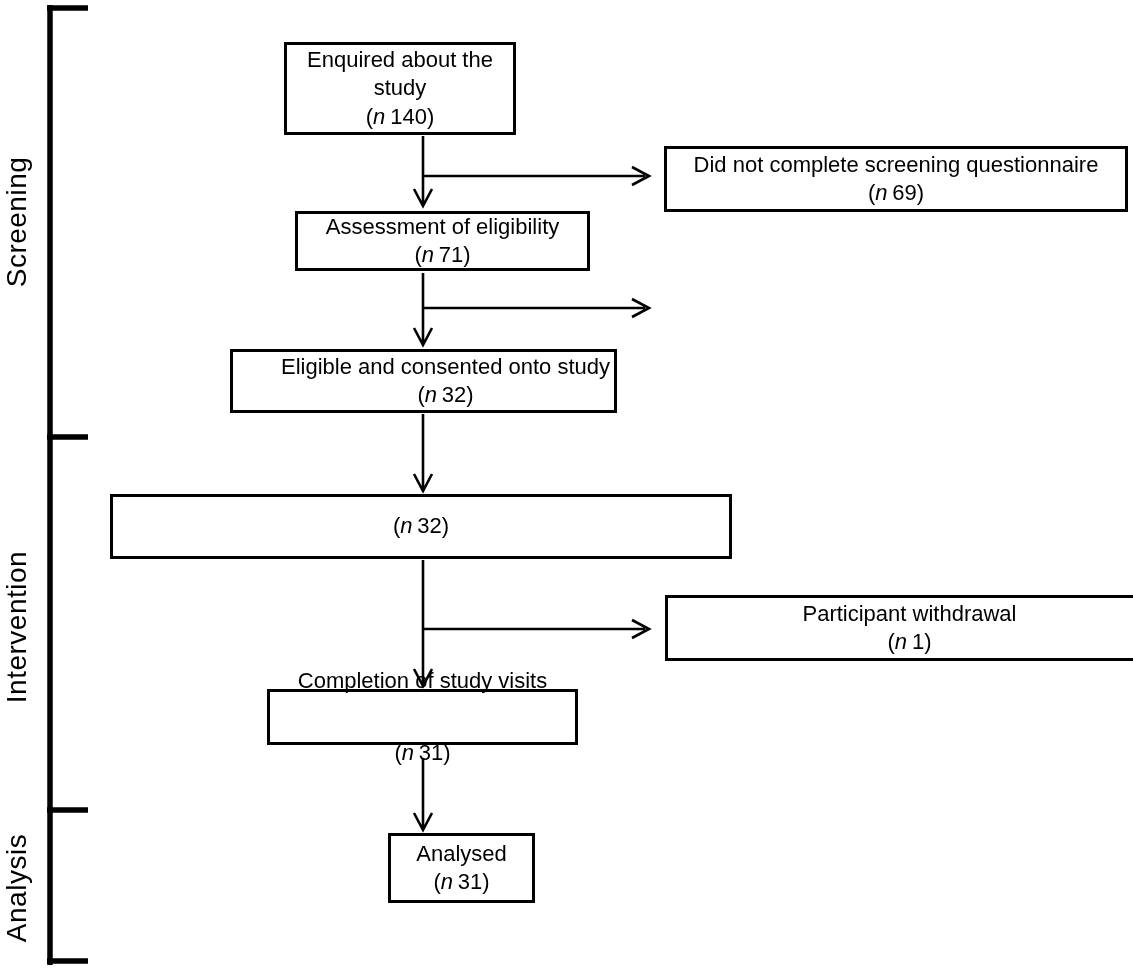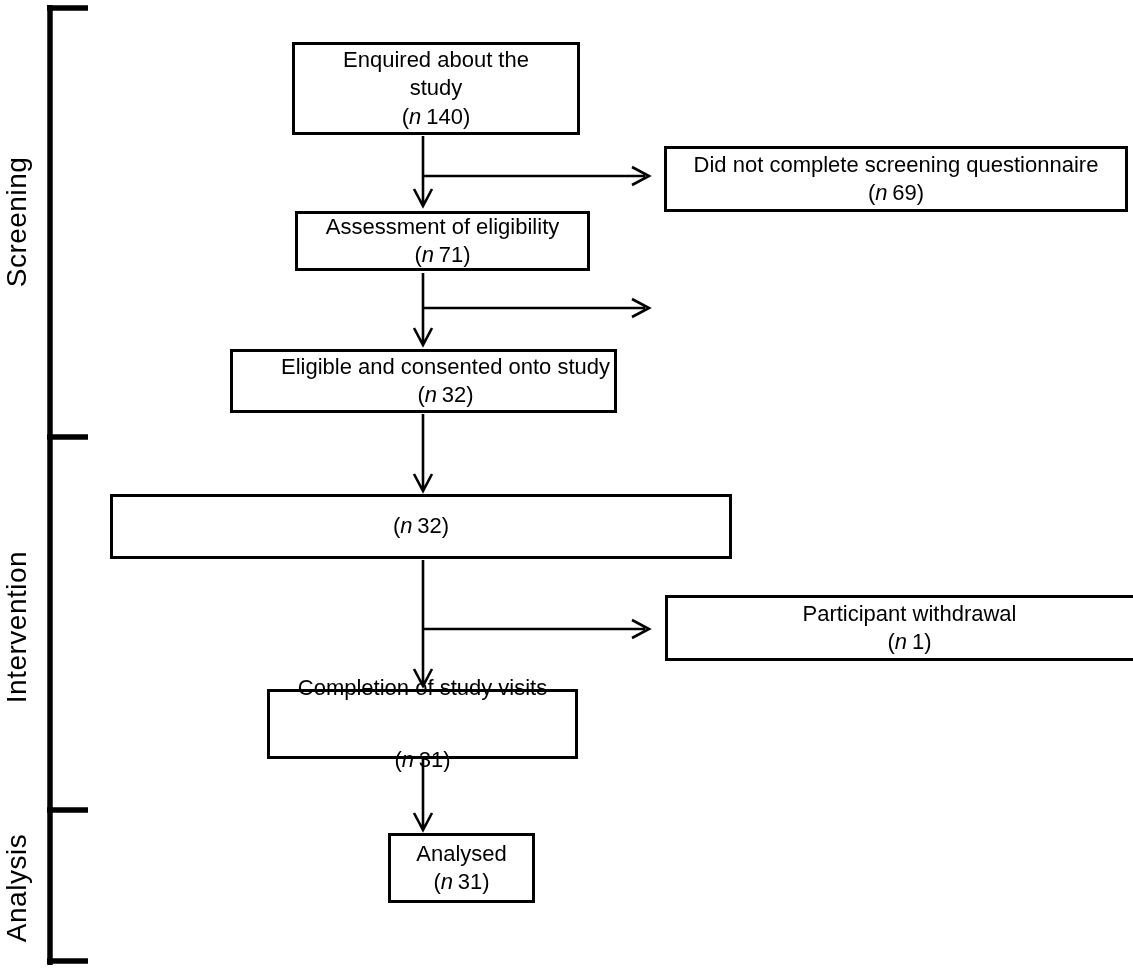--- a/index.html
+++ b/index.html
@@ -64,21 +64,21 @@
 
     <path d="M423 629 H645 M632 620 L649 629 L632 638" stroke="#000" stroke-width="2.6" fill="none"></path>
 
     <path d="M423 758 V830 M414 813 L423 830 L432 813" stroke="#000" stroke-width="2.6" fill="none"></path>
   </svg>
 
   <div class="section-label" style="left:17px; top:222px;">Screening</div>
   <div class="section-label" style="left:17px; top:627px;">Intervention</div>
   <div class="section-label" style="left:17px; top:888px;">Analysis</div>
 
-  <div class="flow-box" style="left:284px; top:42px; width:288px; height:93px;margin-left:8px;">
+  <div class="flow-box" style="left:284px; top:42px; width:232px; height:93px;">
     <div class="label">Enquired about the<br>study</div>
     <div class="count"><span>(</span><i>n</i><span>140</span><span>)</span></div>
   </div>
 
   <div class="flow-box" style="left:664px; top:146px; width:464px; height:66px;">
     <div class="label">Did not complete screening questionnaire</div>
     <div class="count"><span>(</span><i>n</i><span>69</span><span>)</span></div>
   </div>
 
   <div class="flow-box" style="left:295px; top:211px; width:295px; height:60px;">
@@ -94,21 +94,21 @@
 
   <div class="flow-box" style="left:110px; top:494px; width:622px; height:65px;">
     <div class="count"><span>(</span><i>n</i><span>32</span><span>)</span></div>
   </div>
 
   <div class="flow-box" style="left:665px; top:595px; width:489px; height:66px;">
     <div class="label">Participant withdrawal</div>
     <div class="count"><span>(</span><i>n</i><span>1</span><span>)</span></div>
   </div>
 
-  <div class="flow-box" style="left:267px; top:689px; width:311px; height:70px;gap:44px;">
+  <div class="flow-box" style="left:267px; top:689px; width:311px; height:56px;gap:44px;">
     <div class="label">Completion of study visits</div>
     <div class="count"><span>(</span><i>n</i><span>31</span><span>)</span></div>
   </div>
 
   <div class="flow-box" style="left:348px; top:833px; width:147px; height:70px;margin-left:40px;">
     <div class="label">Analysed</div>
     <div class="count"><span>(</span><i>n</i><span>31</span><span>)</span></div>
   </div>
 
 </div>

